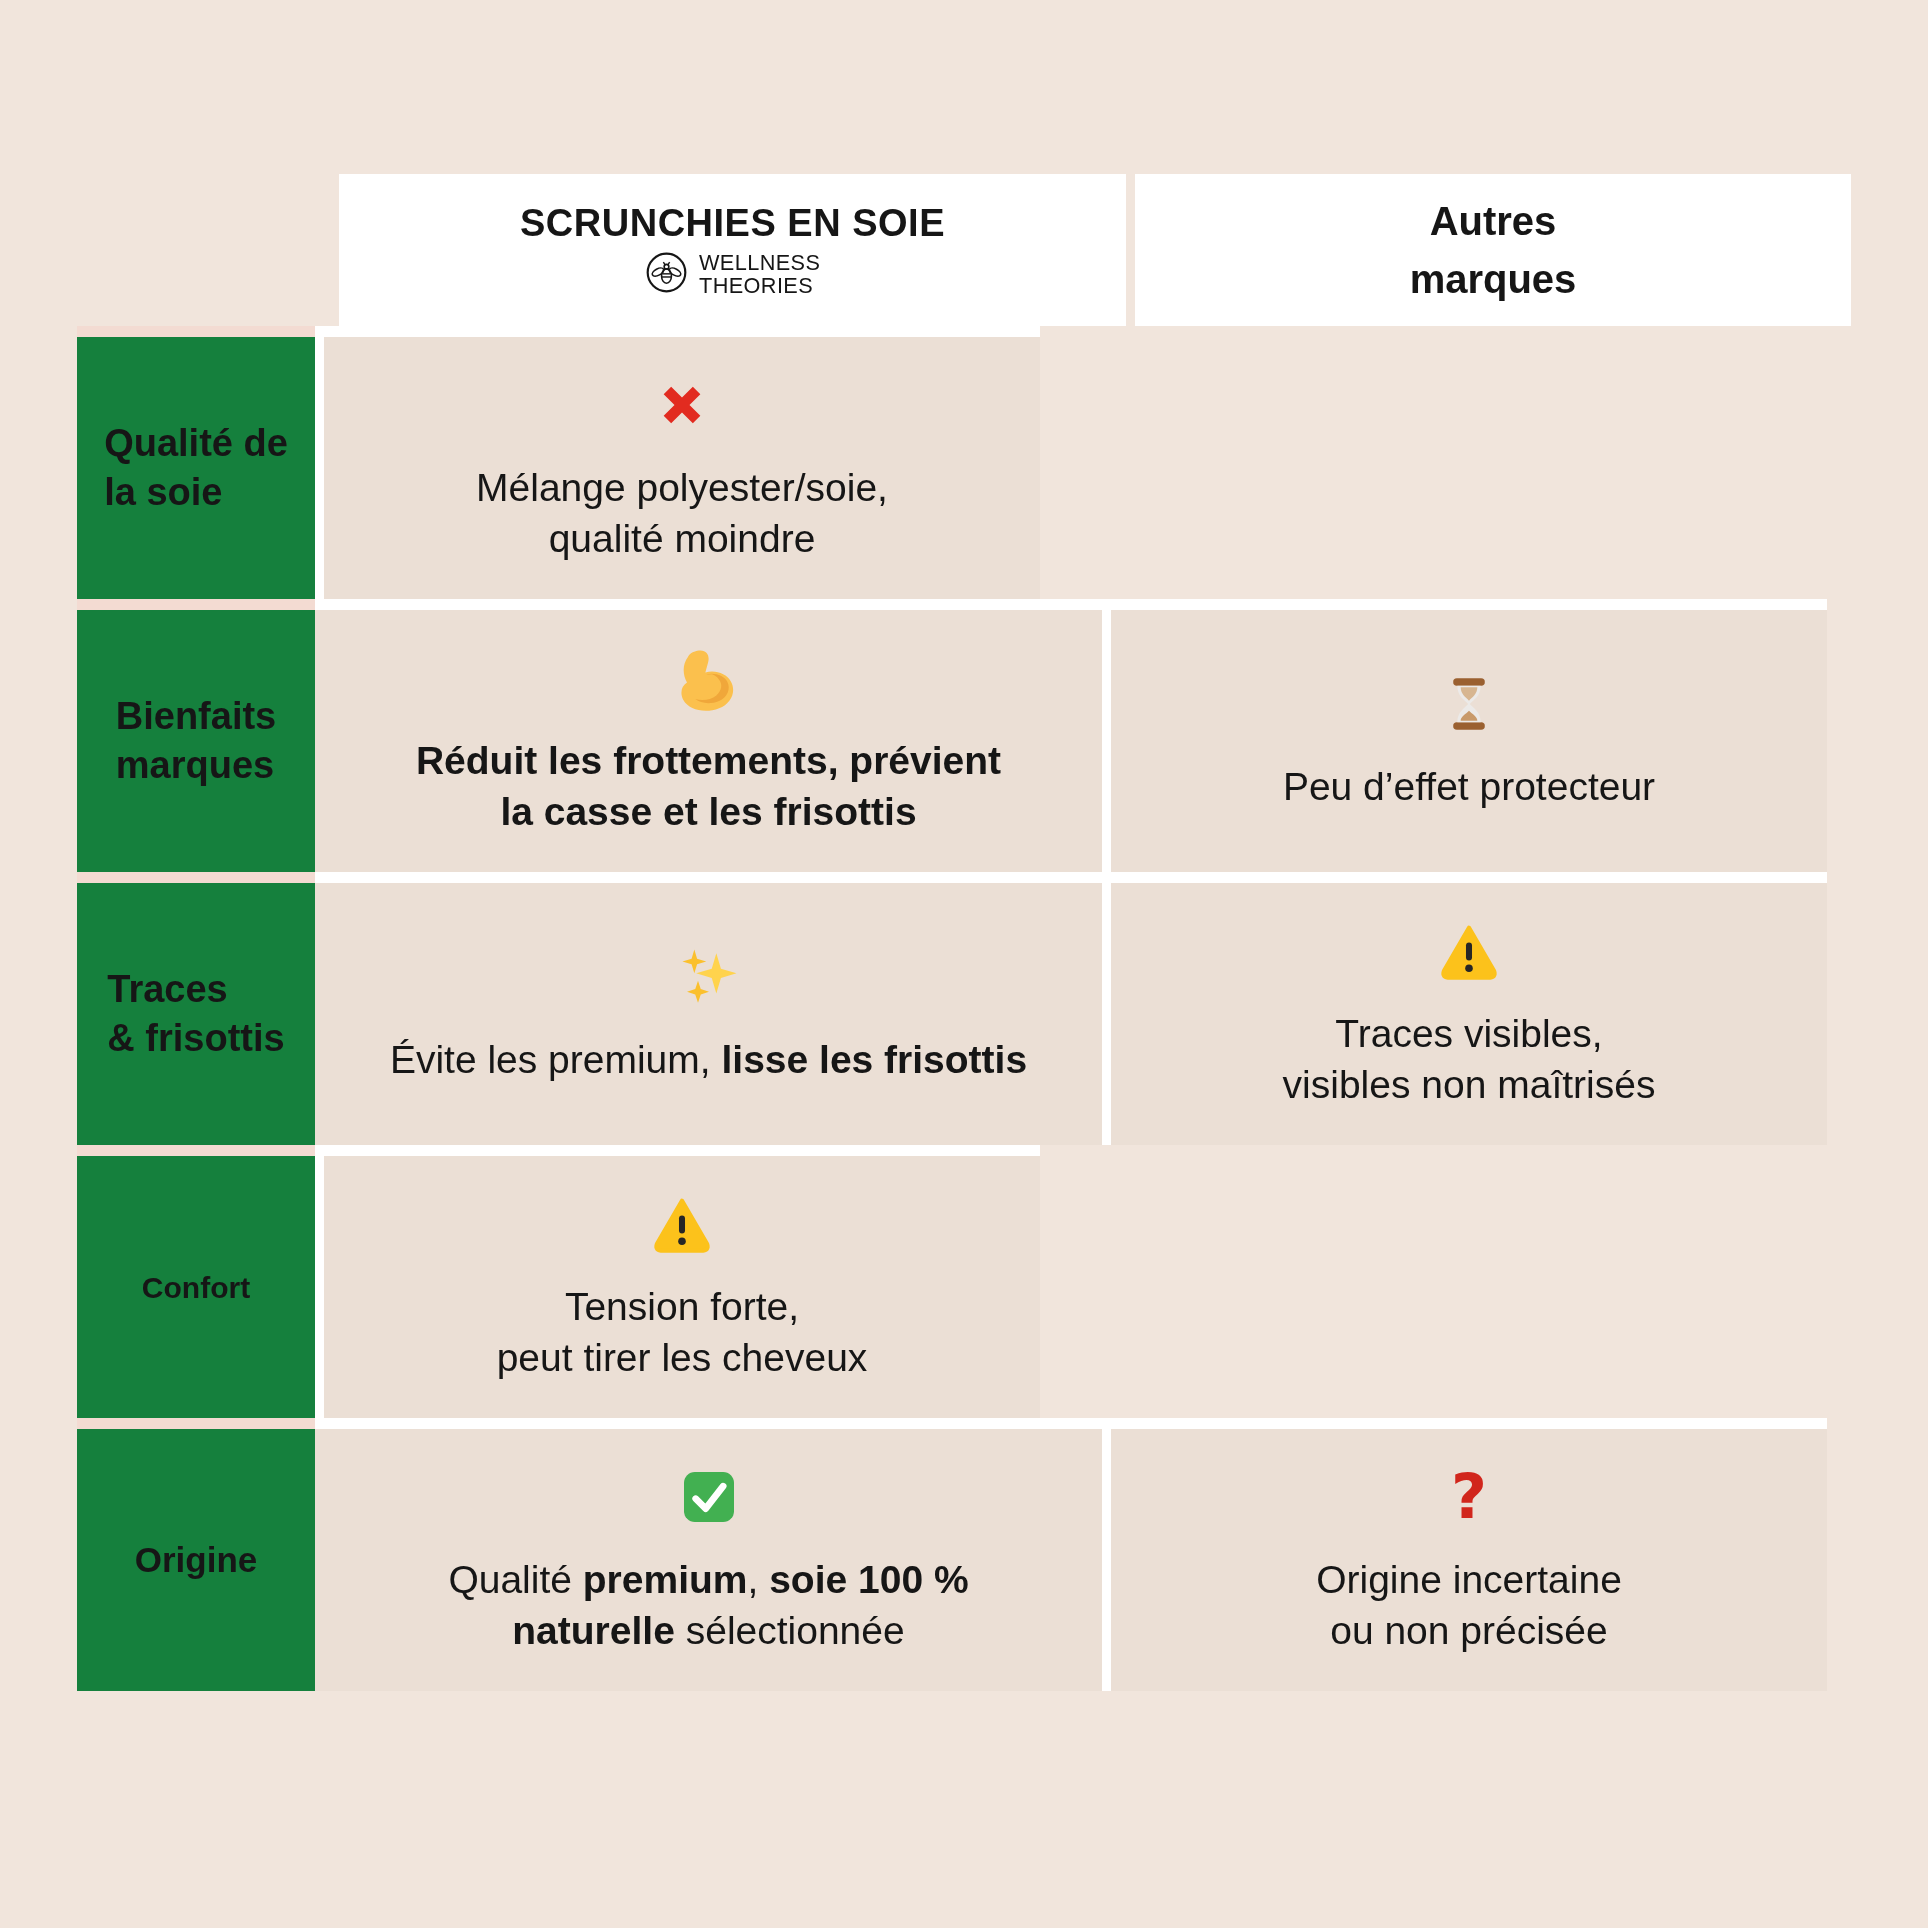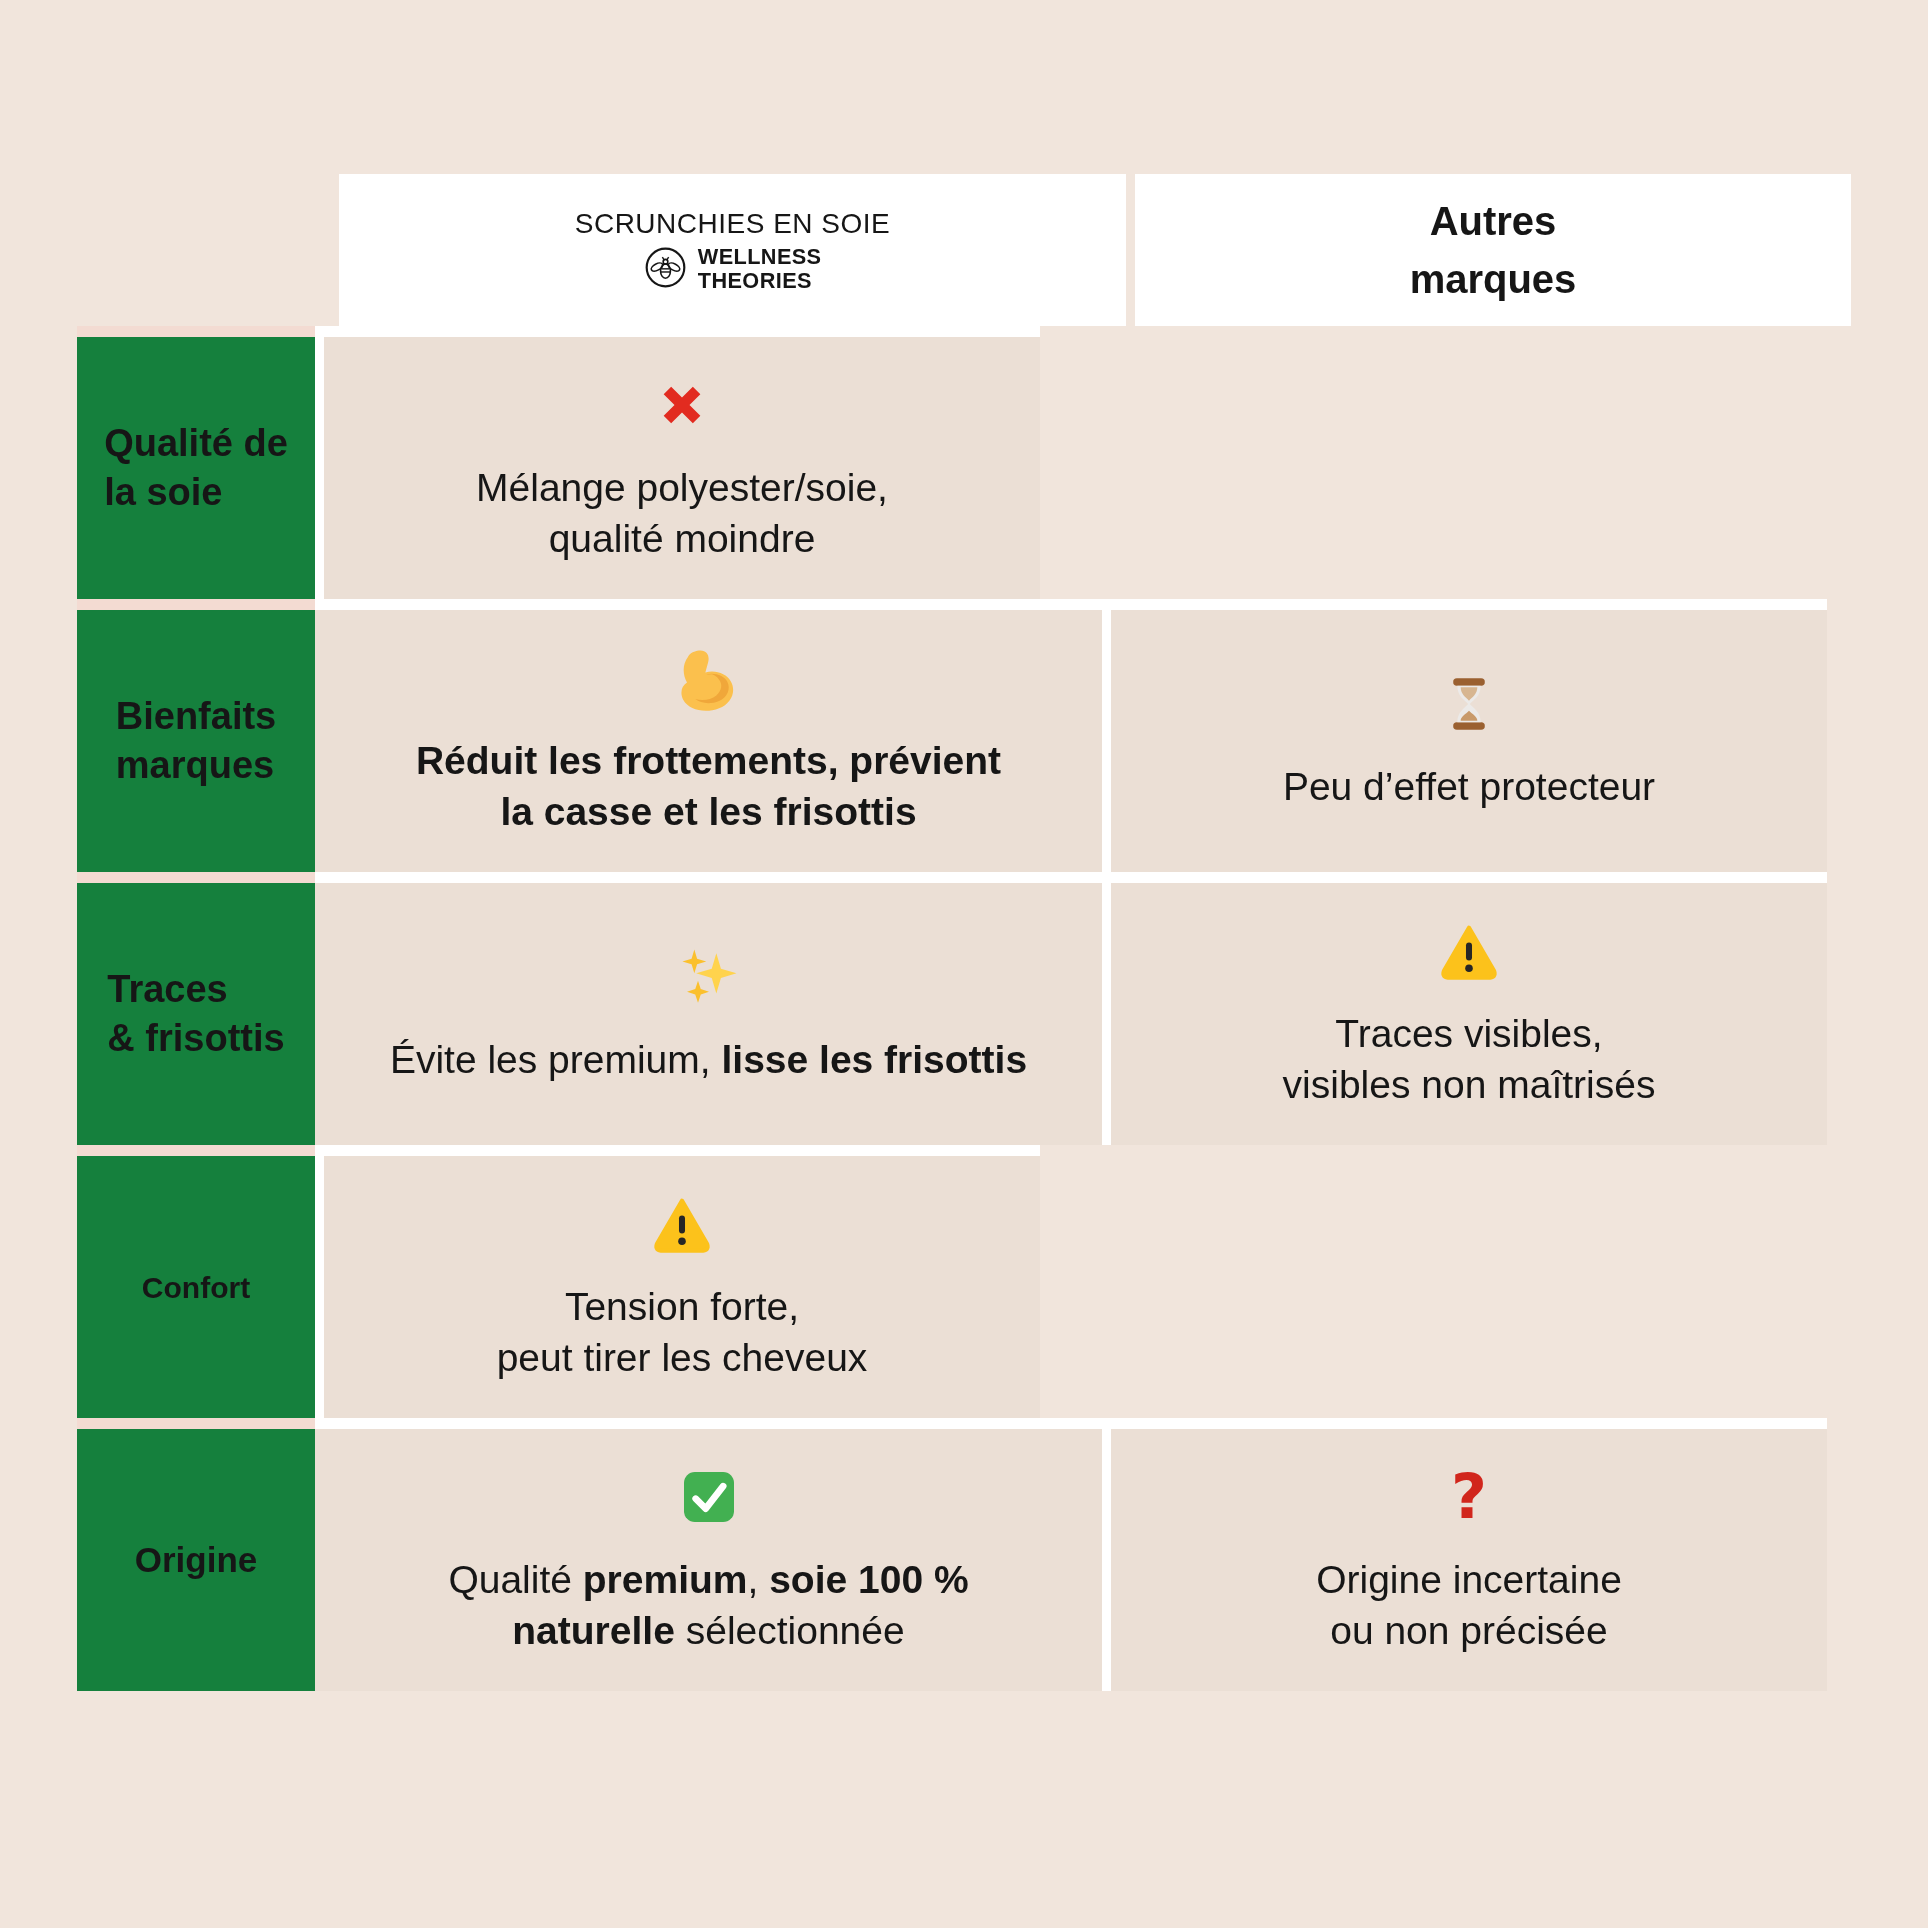--- a/index.html
+++ b/index.html
@@ -19,23 +19,23 @@
   .hcell1 {
     width:787px; background:#ffffff;
     display:flex; flex-direction:column; align-items:center; justify-content:center;
     gap:5.6px; text-align:center;
   }
   .hcell2 {
     width:725px; background:#ffffff; background-clip:padding-box;
     border-left:9.4px solid transparent; box-sizing:border-box;
     display:flex; align-items:center; justify-content:center; text-align:center;
   }
-  .h-title { font-weight:normal; font-size:28px; letter-spacing:0.5px;text-align:right; }
+  .h-title { font-weight:bold; font-size:38px; letter-spacing:0.5px;text-align:right; }
   .brand { display:flex; align-items:center; gap:11.3px; }
-  .brand-name { font-weight:bold; font-size:21.7px; line-height:1.08; letter-spacing:0.4px; text-align:left; }
+  .brand-name { font-weight:normal; font-size:21.7px; line-height:1.08; letter-spacing:0.4px; text-align:left; }
   .h2-title { font-weight:bold; font-size:40px; line-height:1.45; white-space:pre-line; }
 
   .label-cell {
     width:238px; background:#15803d; background-clip:padding-box;
     border-top:11.3px solid #f3dbd2; box-sizing:border-box;
     display:flex; align-items:center; justify-content:center; 
     font-weight:bold; font-size:38px; line-height:1.3; white-space:pre-line;
     padding:0 9.4px;
   }
   .drow:nth-of-type(5) .label-cell { font-size:30px; }   

